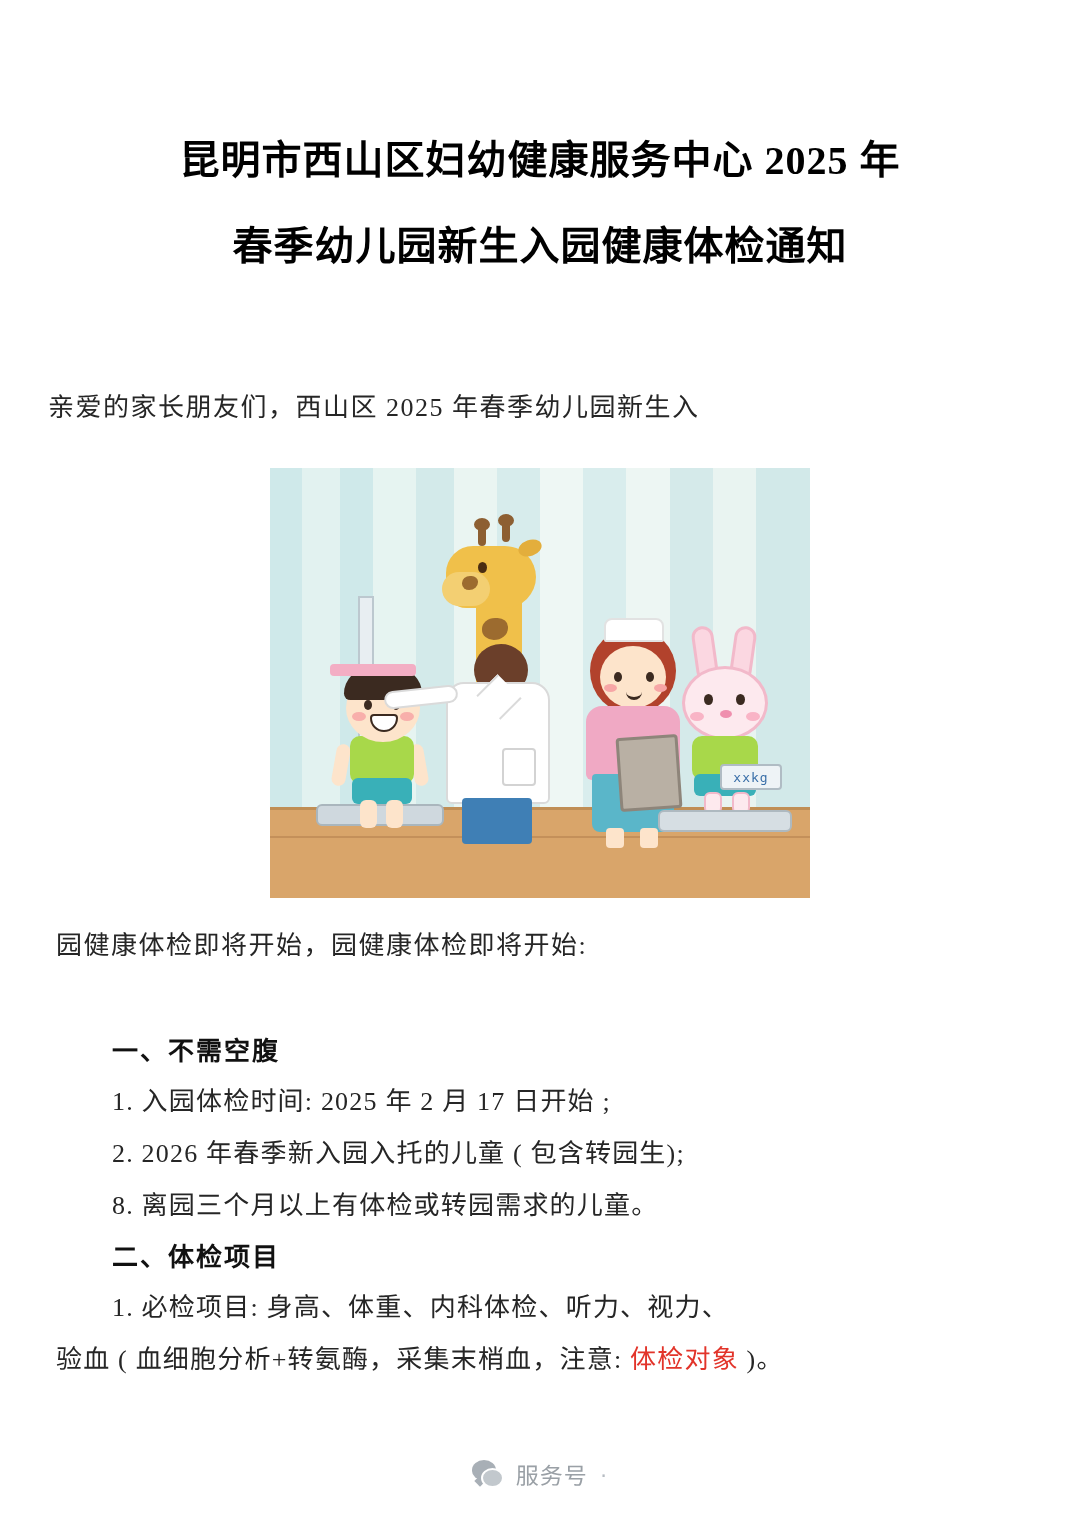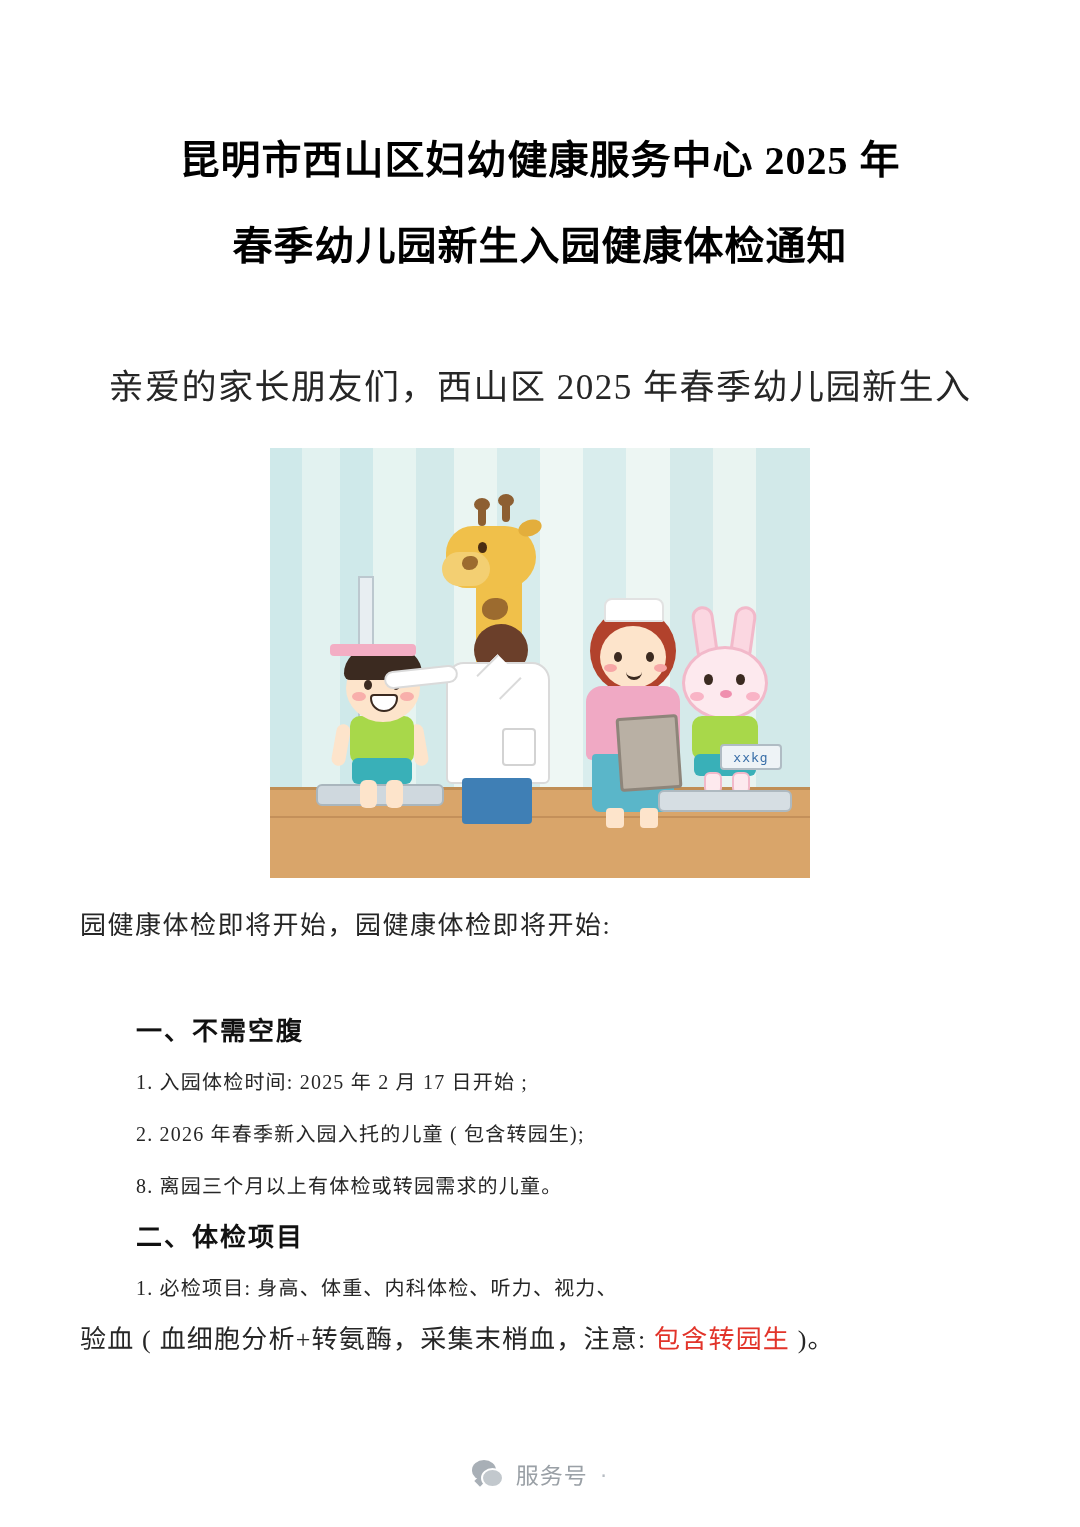--- a/index.html
+++ b/index.html
@@ -11,43 +11,42 @@
     width: 1080px;
     height: 1527px;
     position: relative;
     font-family: "Liberation Serif", "DejaVu Serif", serif;
     color: #1a1a1a;
     overflow: hidden;
   }
   .page {
     position: absolute;
     inset: 0;
-    padding: 0 72px;
+    padding: 0 48px;
     box-sizing: border-box;
   }
 
   
   .title-block {
     margin-top: 118px;
     text-align: center;
   }
   .title-line {
     font-family: "Liberation Serif", "DejaVu Serif", serif;
     font-weight: bold;
     font-size: 40px;
     letter-spacing: 1px;
     line-height: 86px;
     color: #000;
   }
 
   
   .intro {
-    margin-top: 76px;
-    text-align: center;
-    font-size: 35px;
+    margin-top: 96px;
+    font-size: 26px;
     line-height: 44px;
     letter-spacing: 1.5px;
     color: #262626;
   }
 
   
   .figure-wrap {
     margin-top: 38px;
     display: flex;
     justify-content: center;
@@ -417,21 +416,21 @@
   .sec-head {
     font-size: 26px;
     font-weight: bold;
     line-height: 50px;
     letter-spacing: 2px;
     padding-left: 64px;
     color: #111;
     font-family: "Liberation Sans", "DejaVu Sans", sans-serif;
   }
   .list-item {
-    font-size: 20px;
+    font-size: 26px;
     line-height: 52px;
     letter-spacing: 1.2px;
     padding-left: 64px;
     color: #262626;
   }
   .para {
     font-size: 26px;
     line-height: 52px;
     letter-spacing: 1.2px;
     color: #262626;
@@ -578,21 +577,21 @@
   <div class="section">
     <div class="sec-head">一、不需空腹</div>
     <div class="list-item">1. 入园体检时间: 2025 年 2 月 17 日开始 ;</div>
     <div class="list-item">2. 2026 年春季新入园入托的儿童 ( 包含转园生);</div>
     <div class="list-item">8. 离园三个月以上有体检或转园需求的儿童。</div>
   </div>
 
   <div>
     <div class="sec-head">二、体检项目</div>
     <div class="list-item">1. 必检项目: 身高、体重、内科体检、听力、视力、</div>
-    <div class="para hang"><span>验血 ( 血细胞分析+转氨酶，采集末梢血，注意: </span><span class="hl-red">包含转园生</span><span> )。</span></div>
+    <div class="para hang"><span>验血 ( 血细胞分析+转氨酶，采集末梢血，注意: </span><span class="hl-red">体检对象</span><span> )。</span></div>
   </div>
 
 </div>
 
 <div class="footer">
   <span class="wechat-icon">
     <span class="b1"></span>
       <span class="b2"></span>
   </span>
   <span>服务号</span>

